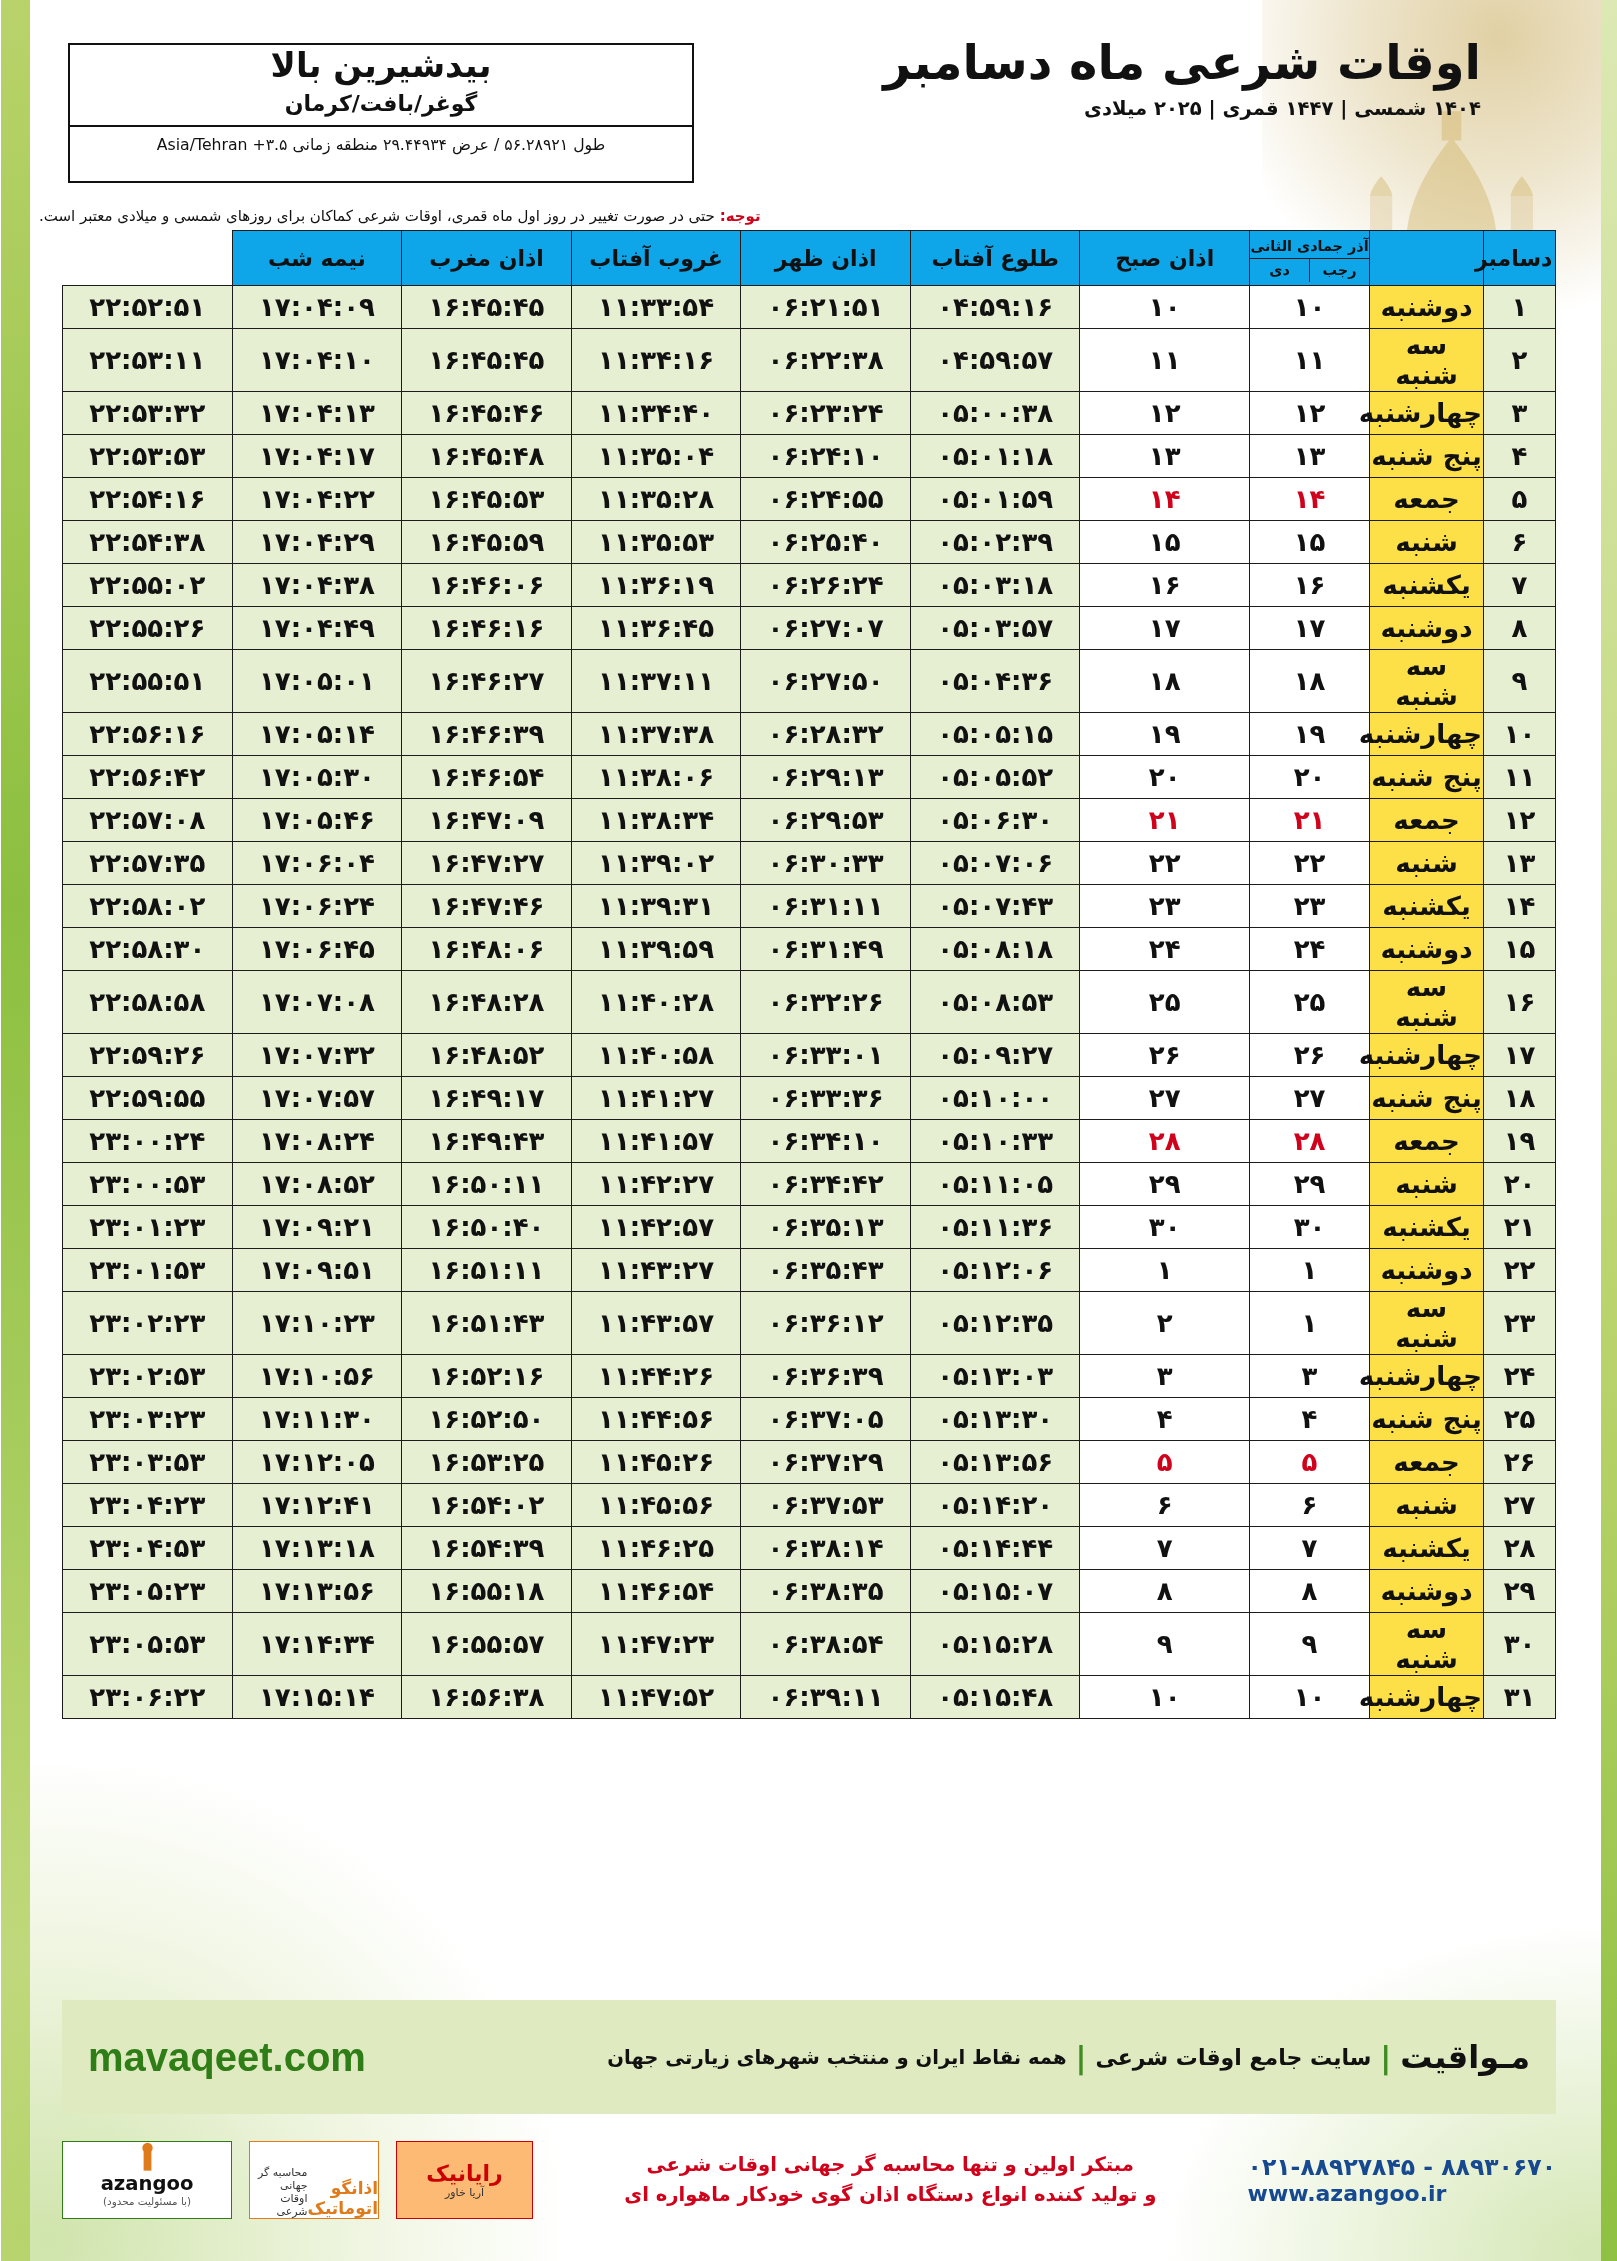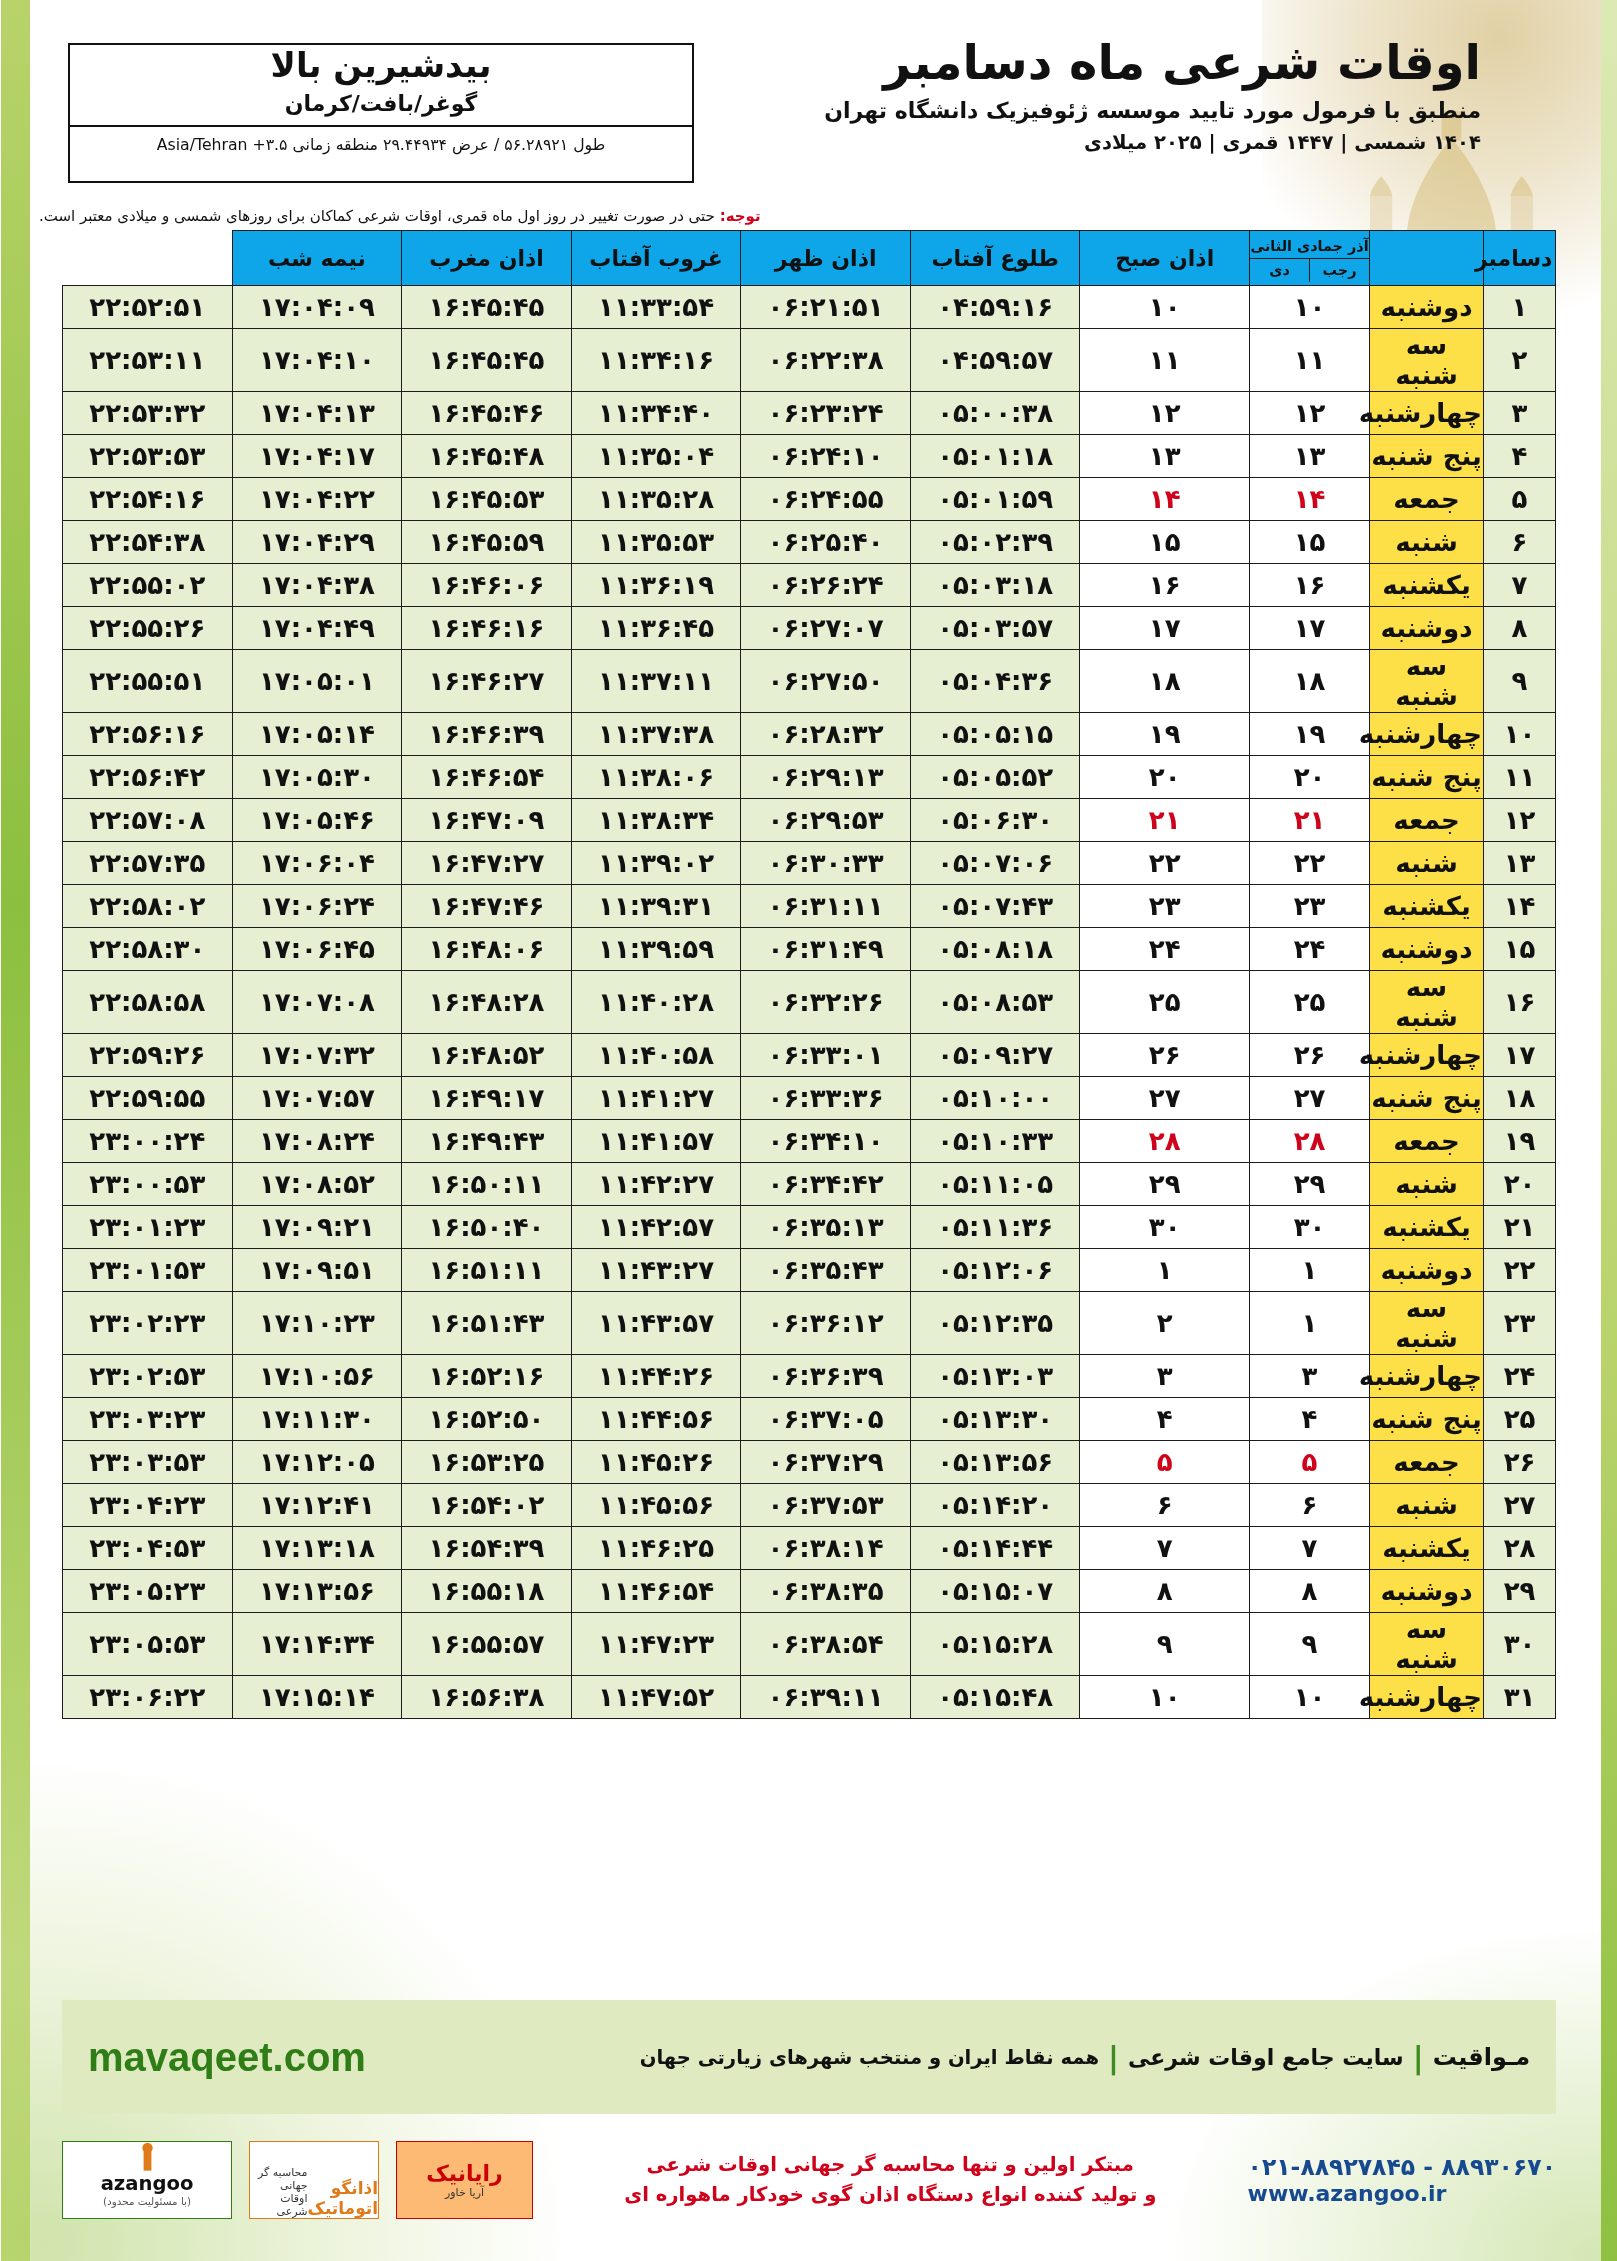--- a/index.html
+++ b/index.html
@@ -102,21 +102,21 @@
   .friday td { color:#d0021b; }
   .friday td.col-hijri-qamari, .friday td.col-hijri-shamsi { color:#d0021b; }
 
   
   .footer-green {
     position:absolute; right:62px; bottom:147px; width:1494px; height:114px;
     background:#dfeac0; border:none; display:flex; align-items:center;
     justify-content:space-between; padding:0 26px; direction:rtl;
   }
   .footer-brand { text-align:right; direction:rtl; display:flex; align-items:center; gap:9px;}
-  .brand-main { font-size:24px; font-weight:bold; color:#111; letter-spacing:0.7px;}
+  .brand-main { font-size:32px; font-weight:bold; color:#111; letter-spacing:0.7px;}
   .brand-sep { font-size:30px; color:#3f8c20; font-weight:bold;}
   .brand-tag { font-size:22px; font-weight:bold; color:#111;}
   .brand-tag2 { font-size:19.6px; font-weight:bold; color:#111;}
   .footer-url {
     font-size:40px; font-weight:bold; color:#2f7d16; direction:ltr;
     font-family:"Liberation Sans", sans-serif;
   }
 
   .footer-bottom {
     position:absolute; right:62px; bottom:26px; width:1494px; height:111px;
@@ -166,21 +166,20 @@
     <path d="M57 120 C 40 140, 40 150, 40 150 L74 150 C74 150, 74 140, 57 120 Z" fill="#c9a84f"></path>
     <rect x="256" y="150" width="34" height="110" fill="#d8c08a"></rect>
     <path d="M273 120 C 256 140, 256 150, 256 150 L290 150 C290 150, 290 140, 273 120 Z" fill="#c9a84f"></path>
     <path d="M120 420 L120 330 C120 300, 210 300, 210 330 L210 420 Z" fill="#b99a54"></path>
   </g>
 </svg>
 
 <div class="header">
   <div class="title-block">
     <div class="main-title">اوقات شرعی ماه دسامبر</div>
-    <div class="sub-title">منطبق با فرمول مورد تایید موسسه ژئوفیزیک دانشگاه تهران</div>
     <div class="dates-line">۱۴۰۴ شمسی | ۱۴۴۷ قمری | ۲۰۲۵ میلادی</div>
   </div>
 
   <div class="city-box">
     <div class="city-name">بیدشیرین بالا</div>
     <div class="city-sub">گوغر/بافت/کرمان</div>
     <div class="city-coord">طول ۵۶.۲۸۹۲۱ / عرض ۲۹.۴۴۹۳۴ منطقه زمانی ۳.۵+ Asia/Tehran</div>
   </div>
 </div>
 

